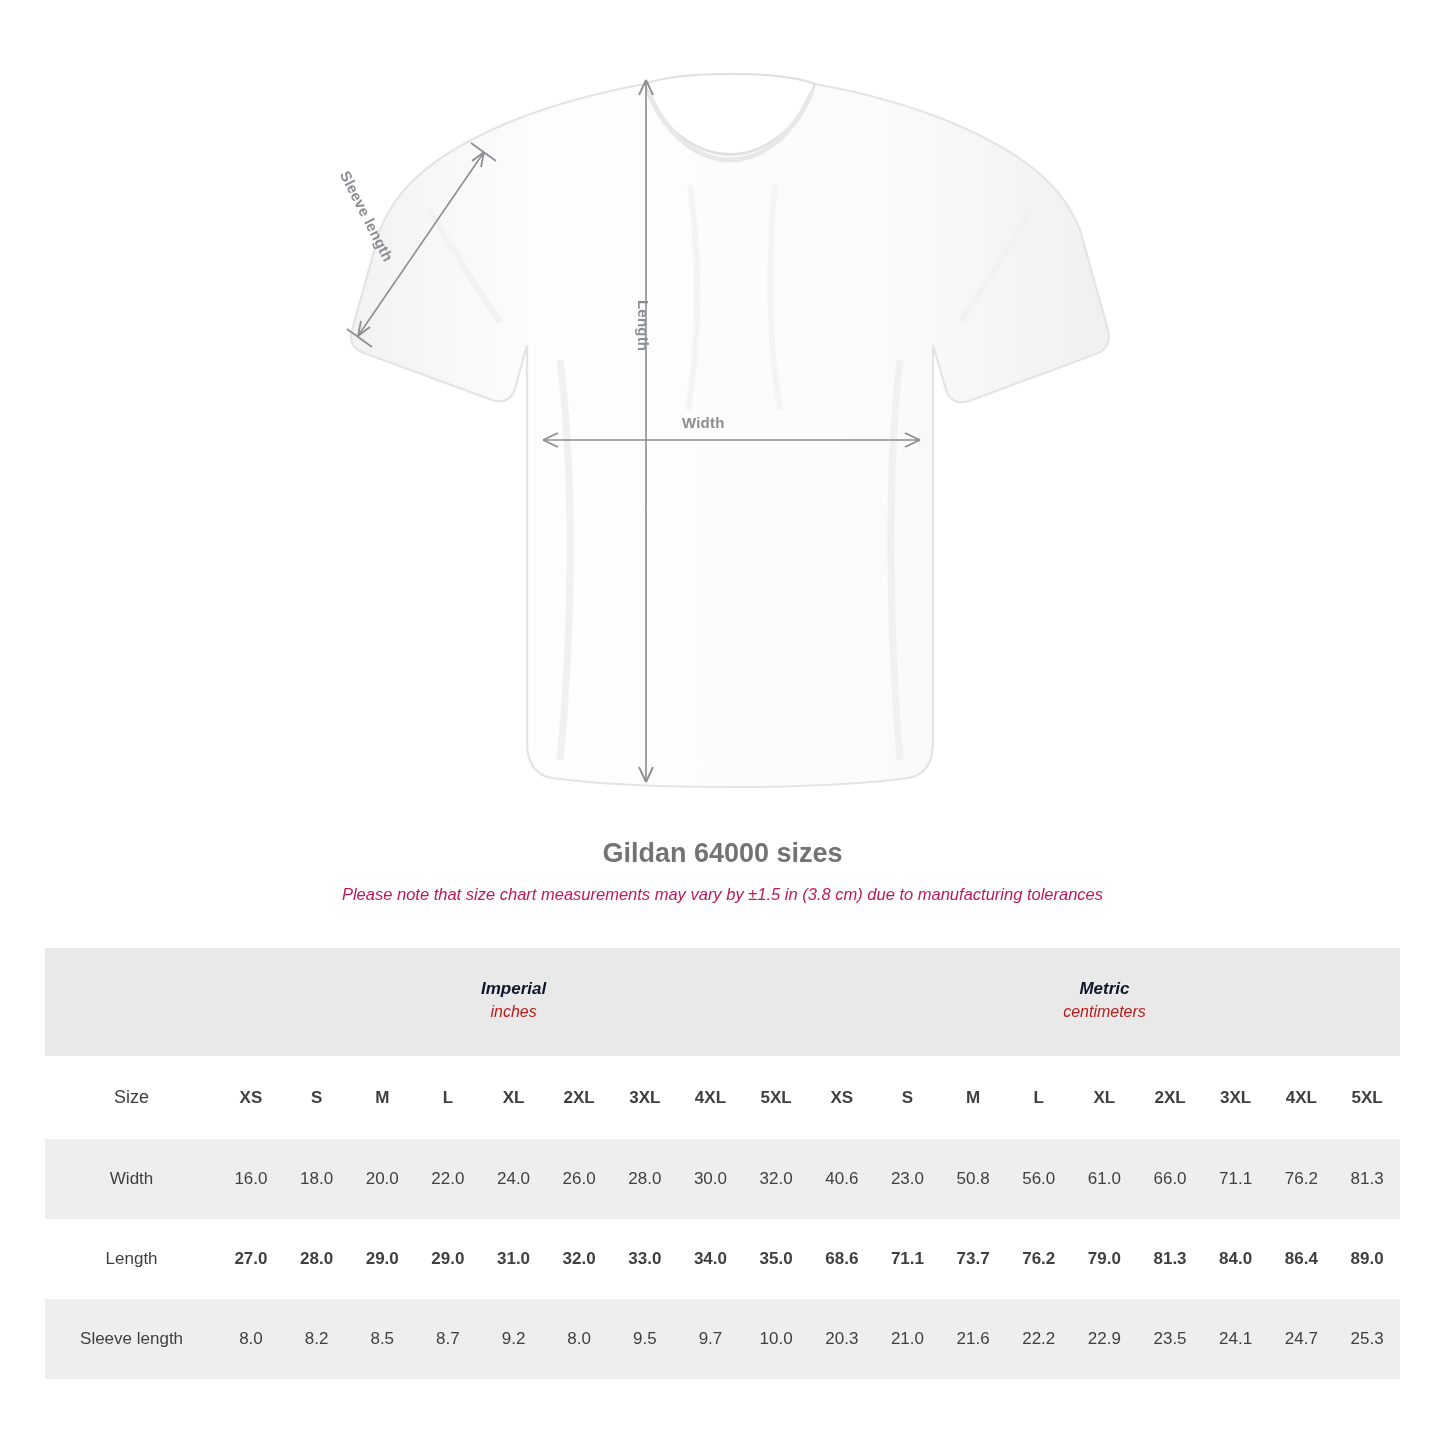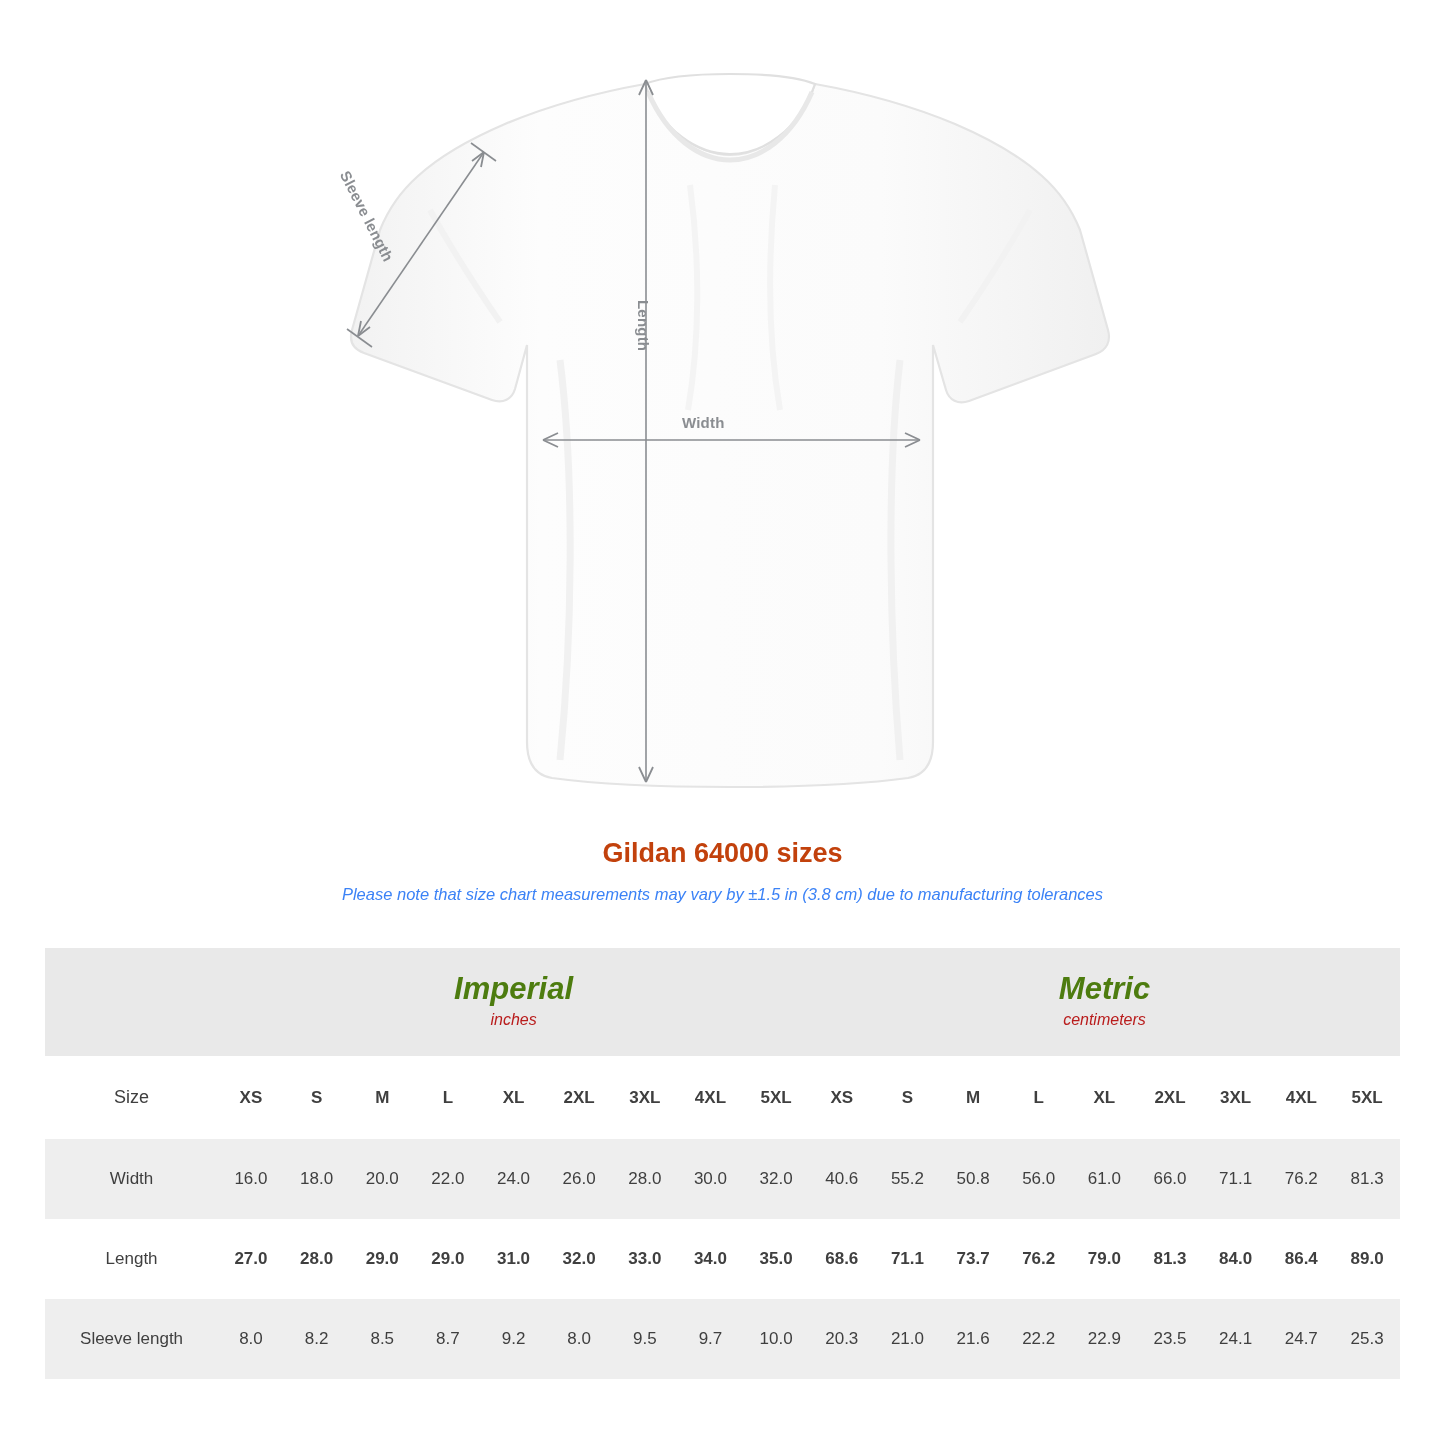--- a/index.html
+++ b/index.html
@@ -61,28 +61,28 @@
   .dim-width {
     left: 682px;
     top: 414px;
   }
 
   
   .chart-title {
     text-align: center;
     font-size: 27px;
     font-weight: bold;
-    color: #c2410c;
+    color: #737373;
     margin: 18px 0 0 0;
   }
   .chart-note {
     text-align: center;
     font-size: 16.5px;
     font-style: italic;
-    color: #3b82f6;
+    color: #be185d;
     margin: 16px 0 0 0;
   }
 
   
   .table-wrap {
     position: absolute;
     left: 45px;
     top: 948px;
     width: 1355px;
   }
@@ -98,24 +98,24 @@
     font-size: 17px;
     color: #3f3f3f;
     padding: 0;
     border: none;
   }
   .unitsys-row td {
     height: 108px;
     background: #e9e9e9;
   }
   .unitsys-name {
-    font-size: 31px;
+    font-size: 17px;
     font-style: italic;
     font-weight: bold;
-    color: #4d7c0f;
+    color: #0f172a;
     line-height: 1.18;
   }
   .unitsys-sub {
     font-size: 16px;
     font-style: italic;
     color: #b91c1c;
     line-height: 1.6;
   }
   .head-row td {
     height: 83px;
@@ -285,21 +285,21 @@
             <td>16.0</td>
             <td>18.0</td>
             <td>20.0</td>
             <td>22.0</td>
             <td>24.0</td>
             <td>26.0</td>
             <td>28.0</td>
             <td>30.0</td>
             <td>32.0</td>
             <td>40.6</td>
-            <td>55.2</td>
+            <td>23.0</td>
             <td>50.8</td>
             <td>56.0</td>
             <td>61.0</td>
             <td>66.0</td>
             <td>71.1</td>
             <td>76.2</td>
             <td>81.3</td>
           </tr>
           <tr class="data-row row-plain">
             <td class="rowlabel">Length</td>

